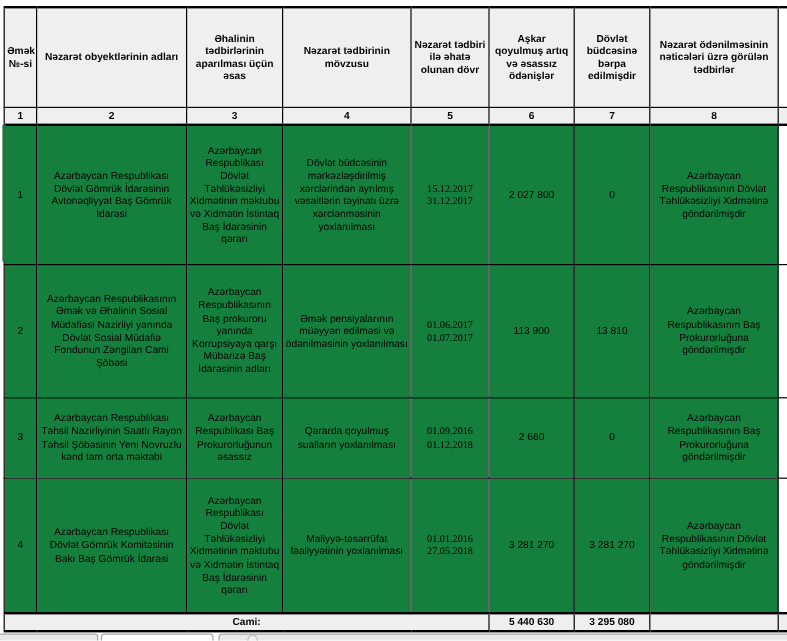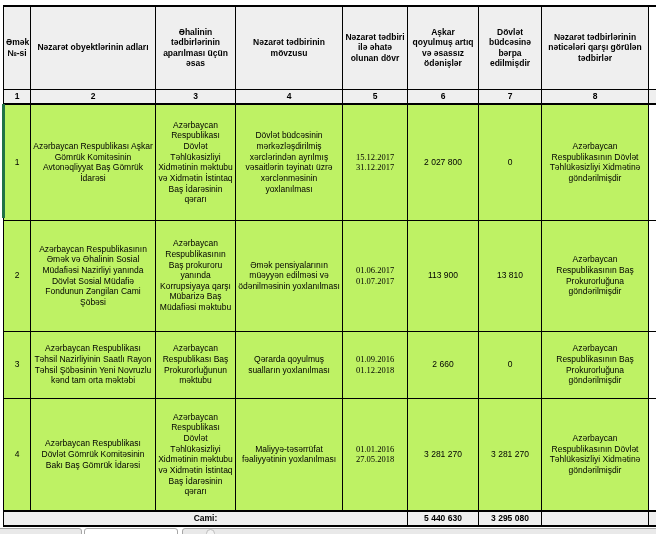--- a/index.html
+++ b/index.html
@@ -27,21 +27,21 @@
     padding: 1px 2px;
     overflow: hidden;
   }
   
   tr.hdr td { border-top: 2px solid #000; }
   td.first { border-left: 2px solid #000; }
   tr.nums td { border-bottom: 2px solid #000; }
   tr.totals td { border-top: 2px solid #000; border-bottom: 2px solid #000; }
   
   tr.hdr td, tr.nums td, tr.totals td { background: #efefef; }
-  tr.data td { background: #bef264; }
+  tr.data td { background: #15803d; }
   
   td.sliver { border-right: none; padding: 0; }
   tr.hdr td.sliver { background: #ffffff; }
   tr.data td.sliver { background: #ffffff; }
   .bold { font-weight: bold; }
   td.period { white-space: pre-line; font-family: Liberation Serif, serif; }
   
   #row-indicator {
     position: absolute;
     left: 2px; top: 104px;
@@ -88,66 +88,66 @@
 
     <tbody>
         <tr class="hdr" style="height:83px">
       <td class="first bold">Əmək №-si</td>
       <td class="bold">Nəzarət obyektlərinin adları</td>
       <td class="bold">Əhalinin tədbirlərinin aparılması üçün əsas</td>
       <td class="bold">Nəzarət tədbirinin mövzusu</td>
       <td class="bold">Nəzarət tədbiri ilə əhatə olunan dövr</td>
       <td class="bold">Aşkar qoyulmuş artıq və əsassız ödənişlər</td>
       <td class="bold">Dövlət büdcəsinə bərpa edilmişdir</td>
-      <td class="bold">Nəzarət tədbirlərinin nəticələri qarşı görülən tədbirlər</td>
+      <td class="bold">Nəzarət ödənilməsinin nəticələri üzrə görülən tədbirlər</td>
       <td class="sliver"></td>
     </tr>
 
     <tr class="nums" style="height:15px">
       <td class="first bold">1</td>
       <td class="bold">2</td>
       <td class="bold">3</td>
       <td class="bold">4</td>
       <td class="bold">5</td>
       <td class="bold">6</td>
       <td class="bold">7</td>
       <td class="bold">8</td>
       <td class="sliver"></td>
     </tr>
 
     <tr class="data" style="height:116px">
       <td class="first">1</td>
-      <td>Azərbaycan Respublikası Aşkar Gömrük Komitəsinin Avtonəqliyyat Baş Gömrük İdarəsi</td>
+      <td>Azərbaycan Respublikası Dövlət Gömrük İdarəsinin Avtonəqliyyat Baş Gömrük İdarəsi</td>
       <td>Azərbaycan Respublikası Dövlət Təhlükəsizliyi Xidmətinin məktubu və Xidmətin İstintaq Baş İdarəsinin qərarı</td>
       <td>Dövlət büdcəsinin mərkəzləşdirilmiş xərclərindən ayrılmış vəsaitlərin təyinatı üzrə xərclənməsinin yoxlanılması</td>
       <td class="period">15.12.2017
 31.12.2017</td>
       <td>2 027 800</td>
       <td>0</td>
       <td>Azərbaycan Respublikasının Dövlət Təhlükəsizliyi Xidmətinə göndərilmişdir</td>
       <td class="sliver"></td>
     </tr>
 
     <tr class="data" style="height:111px">
       <td class="first">2</td>
       <td>Azərbaycan Respublikasının Əmək və Əhalinin Sosial Müdafiəsi Nazirliyi yanında Dövlət Sosial Müdafiə Fondunun Zəngilan Cami Şöbəsi</td>
-      <td>Azərbaycan Respublikasının Baş prokuroru yanında Korrupsiyaya qarşı Mübarizə Baş Müdafiəsi məktubu</td>
+      <td>Azərbaycan Respublikasının Baş prokuroru yanında Korrupsiyaya qarşı Mübarizə Baş İdarəsinin adları</td>
       <td>Əmək pensiyalarının müəyyən edilməsi və ödənilməsinin yoxlanılması</td>
       <td class="period">01.06.2017
 01.07.2017</td>
       <td>113 900</td>
       <td>13 810</td>
       <td>Azərbaycan Respublikasının Baş Prokurorluğuna göndərilmişdir</td>
       <td class="sliver"></td>
     </tr>
 
     <tr class="data" style="height:67px">
       <td class="first">3</td>
       <td>Azərbaycan Respublikası Təhsil Nazirliyinin Saatlı Rayon Təhsil Şöbəsinin Yeni Novruzlu kənd tam orta məktəbi</td>
-      <td>Azərbaycan Respublikası Baş Prokurorluğunun məktubu</td>
+      <td>Azərbaycan Respublikası Baş Prokurorluğunun əsassız</td>
       <td>Qərarda qoyulmuş sualların yoxlanılması</td>
       <td class="period">01.09.2016
 01.12.2018</td>
       <td>2 660</td>
       <td>0</td>
       <td>Azərbaycan Respublikasının Baş Prokurorluğuna göndərilmişdir</td>
       <td class="sliver"></td>
     </tr>
 
     <tr class="data" style="height:113px">

